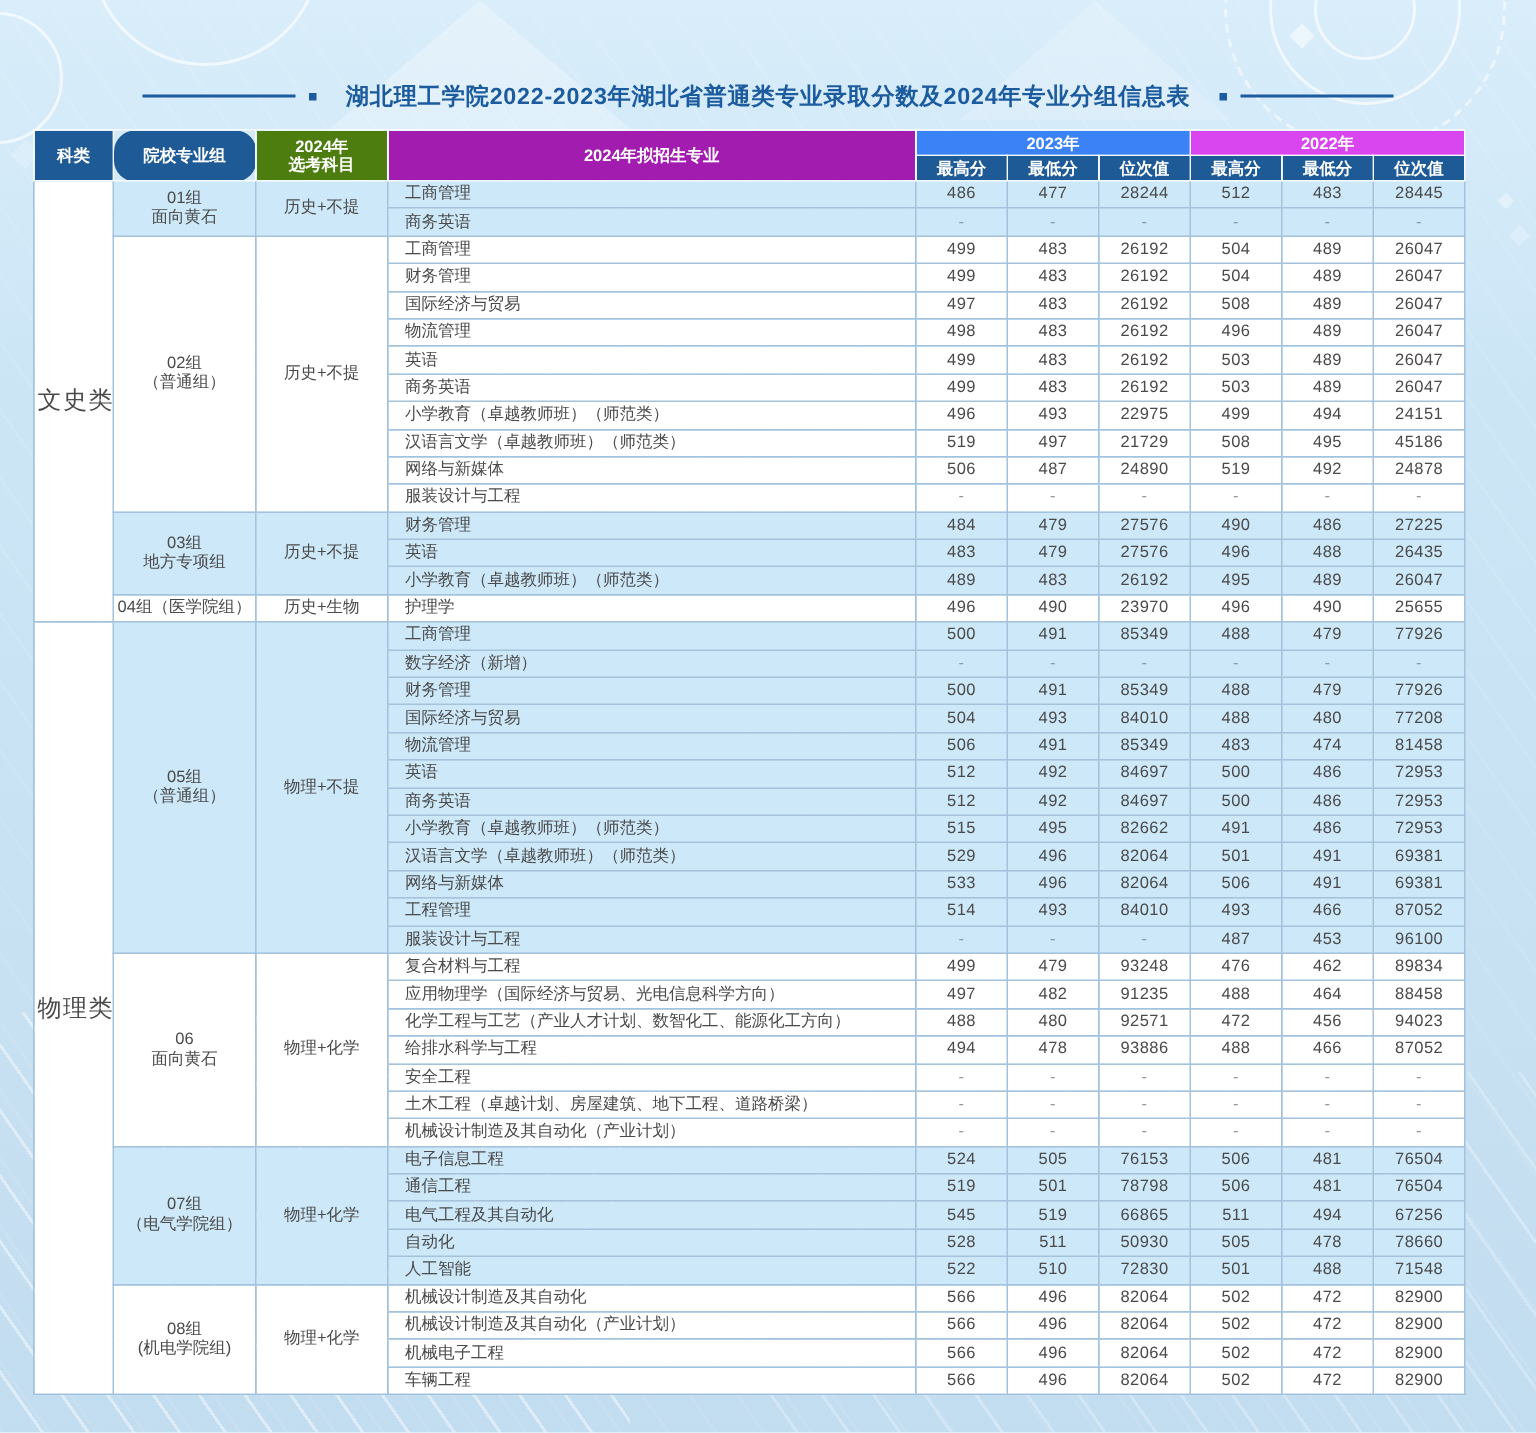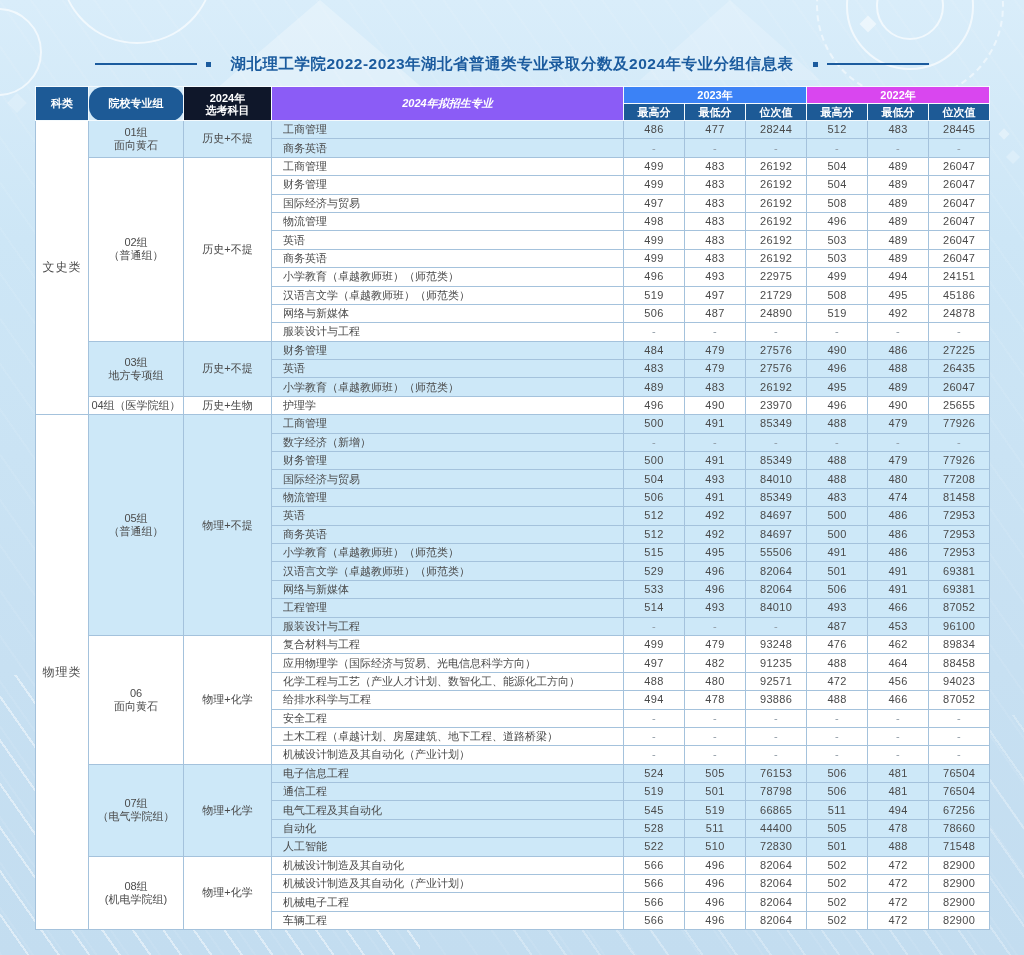--- a/index.html
+++ b/index.html
@@ -38,35 +38,35 @@
   .sq4{width:14px;height:14px;left:10px;top:96px;opacity:.4;}
   
   .title-bar{
     position:absolute;left:0;top:52px;width:1024px;height:24px;
     display:flex;align-items:center;justify-content:center;z-index:3;
   }
   .t-line{height:1.5px;width:102px;}
   .t-dot{width:5px;height:5px;margin:0 9px;}
   .page-title{font-size:15.5px;font-weight:bold;letter-spacing:.5px;padding:0 10px;}
   
-  .tbl-wrap{position:absolute;left:35px;top:86px;z-index:2;}
+  .tbl-wrap{position:absolute;left:22px;top:86px;z-index:2;}
   table{border-collapse:collapse;table-layout:fixed;width:954px;background:transparent;}
   th,td{box-sizing:border-box;overflow:hidden;white-space:nowrap;}
   th{
     color:#ffffff;font-size:11px;font-weight:bold;text-align:center;
     border:1px solid rgba(255,255,255,.75);height:17px;padding:0 2px;
   }
   .hdr-two{line-height:12px;}
   td{
     font-size:11px;color:#4a4a4a;border:1px solid #a4c2dc;
     height:18.4px;padding:0 2px;text-align:center;line-height:13px;
   }
   tr.shaded td{background:#cde8f8;}
   tr.plain td{background:#ffffff;}
-  td.cat-cell{background:#ffffff !important;font-size:12px;letter-spacing:1px;}
+  td.cat-cell{background:#ffffff !important;font-size:16px;letter-spacing:1px;}
   td.major-cell{text-align:left;padding-left:11px;}
   td.num-cell{letter-spacing:.3px;}
   td.dash{color:#8f9aa5;}
   table{border:1.5px solid #3f74a6;}
 </style>
 </head>
 <body>
 
 <div class="deco stripes-full"></div>
 <div class="deco stripes-bl"></div>
@@ -102,22 +102,22 @@
         <col style="width:61px">
         <col style="width:61px">
       <col style="width:61px">
         <col style="width:61px">
         <col style="width:61px">
     </colgroup>
     <thead>
       <tr>
         <th rowspan="2" style="background: rgb(29, 90, 150);">科类</th>
         <th rowspan="2" style="background: rgb(29, 90, 150); border-radius: 14px;">院校专业组</th>
-        <th rowspan="2" class="hdr-two" style="background: #0f172a;"><span>2024年</span><br><span>选考科目</span></th>
-        <th rowspan="2" style="background: #8b5cf6; font-style: italic;">2024年拟招生专业</th>
+        <th rowspan="2" class="hdr-two" style="background: #4d7c0f;"><span>2024年</span><br><span>选考科目</span></th>
+        <th rowspan="2" style="background: #a21caf;">2024年拟招生专业</th>
         <th colspan="3" style="background: #3b82f6;">2023年</th>
         <th colspan="3" style="background: #d946ef;">2022年</th>
       </tr>
       <tr>
         <th style="background: rgb(29, 90, 150);">最高分</th>
         <th style="background: rgb(29, 90, 150);">最低分</th>
         <th style="background: rgb(29, 90, 150);">位次值</th>
         <th style="background: rgb(29, 90, 150);">最高分</th>
         <th style="background: rgb(29, 90, 150);">最低分</th>
         <th style="background: rgb(29, 90, 150);">位次值</th>
@@ -340,21 +340,21 @@
           <td class="num-cell">492</td>
           <td class="num-cell">84697</td>
           <td class="num-cell">500</td>
           <td class="num-cell">486</td>
           <td class="num-cell">72953</td>
         </tr>
         <tr class="shaded">
           <td class="major-cell">小学教育（卓越教师班）（师范类）</td>
           <td class="num-cell">515</td>
           <td class="num-cell">495</td>
-          <td class="num-cell">55506</td>
+          <td class="num-cell">82662</td>
           <td class="num-cell">491</td>
           <td class="num-cell">486</td>
           <td class="num-cell">72953</td>
         </tr>
         <tr class="shaded">
           <td class="major-cell">汉语言文学（卓越教师班）（师范类）</td>
           <td class="num-cell">529</td>
           <td class="num-cell">496</td>
           <td class="num-cell">82064</td>
           <td class="num-cell">501</td>
@@ -479,21 +479,21 @@
           <td class="num-cell">519</td>
           <td class="num-cell">66865</td>
           <td class="num-cell">511</td>
           <td class="num-cell">494</td>
           <td class="num-cell">67256</td>
         </tr>
         <tr class="shaded">
           <td class="major-cell">自动化</td>
           <td class="num-cell">528</td>
           <td class="num-cell">511</td>
-          <td class="num-cell">44400</td>
+          <td class="num-cell">50930</td>
           <td class="num-cell">505</td>
           <td class="num-cell">478</td>
           <td class="num-cell">78660</td>
         </tr>
         <tr class="shaded">
           <td class="major-cell">人工智能</td>
           <td class="num-cell">522</td>
           <td class="num-cell">510</td>
           <td class="num-cell">72830</td>
           <td class="num-cell">501</td>

